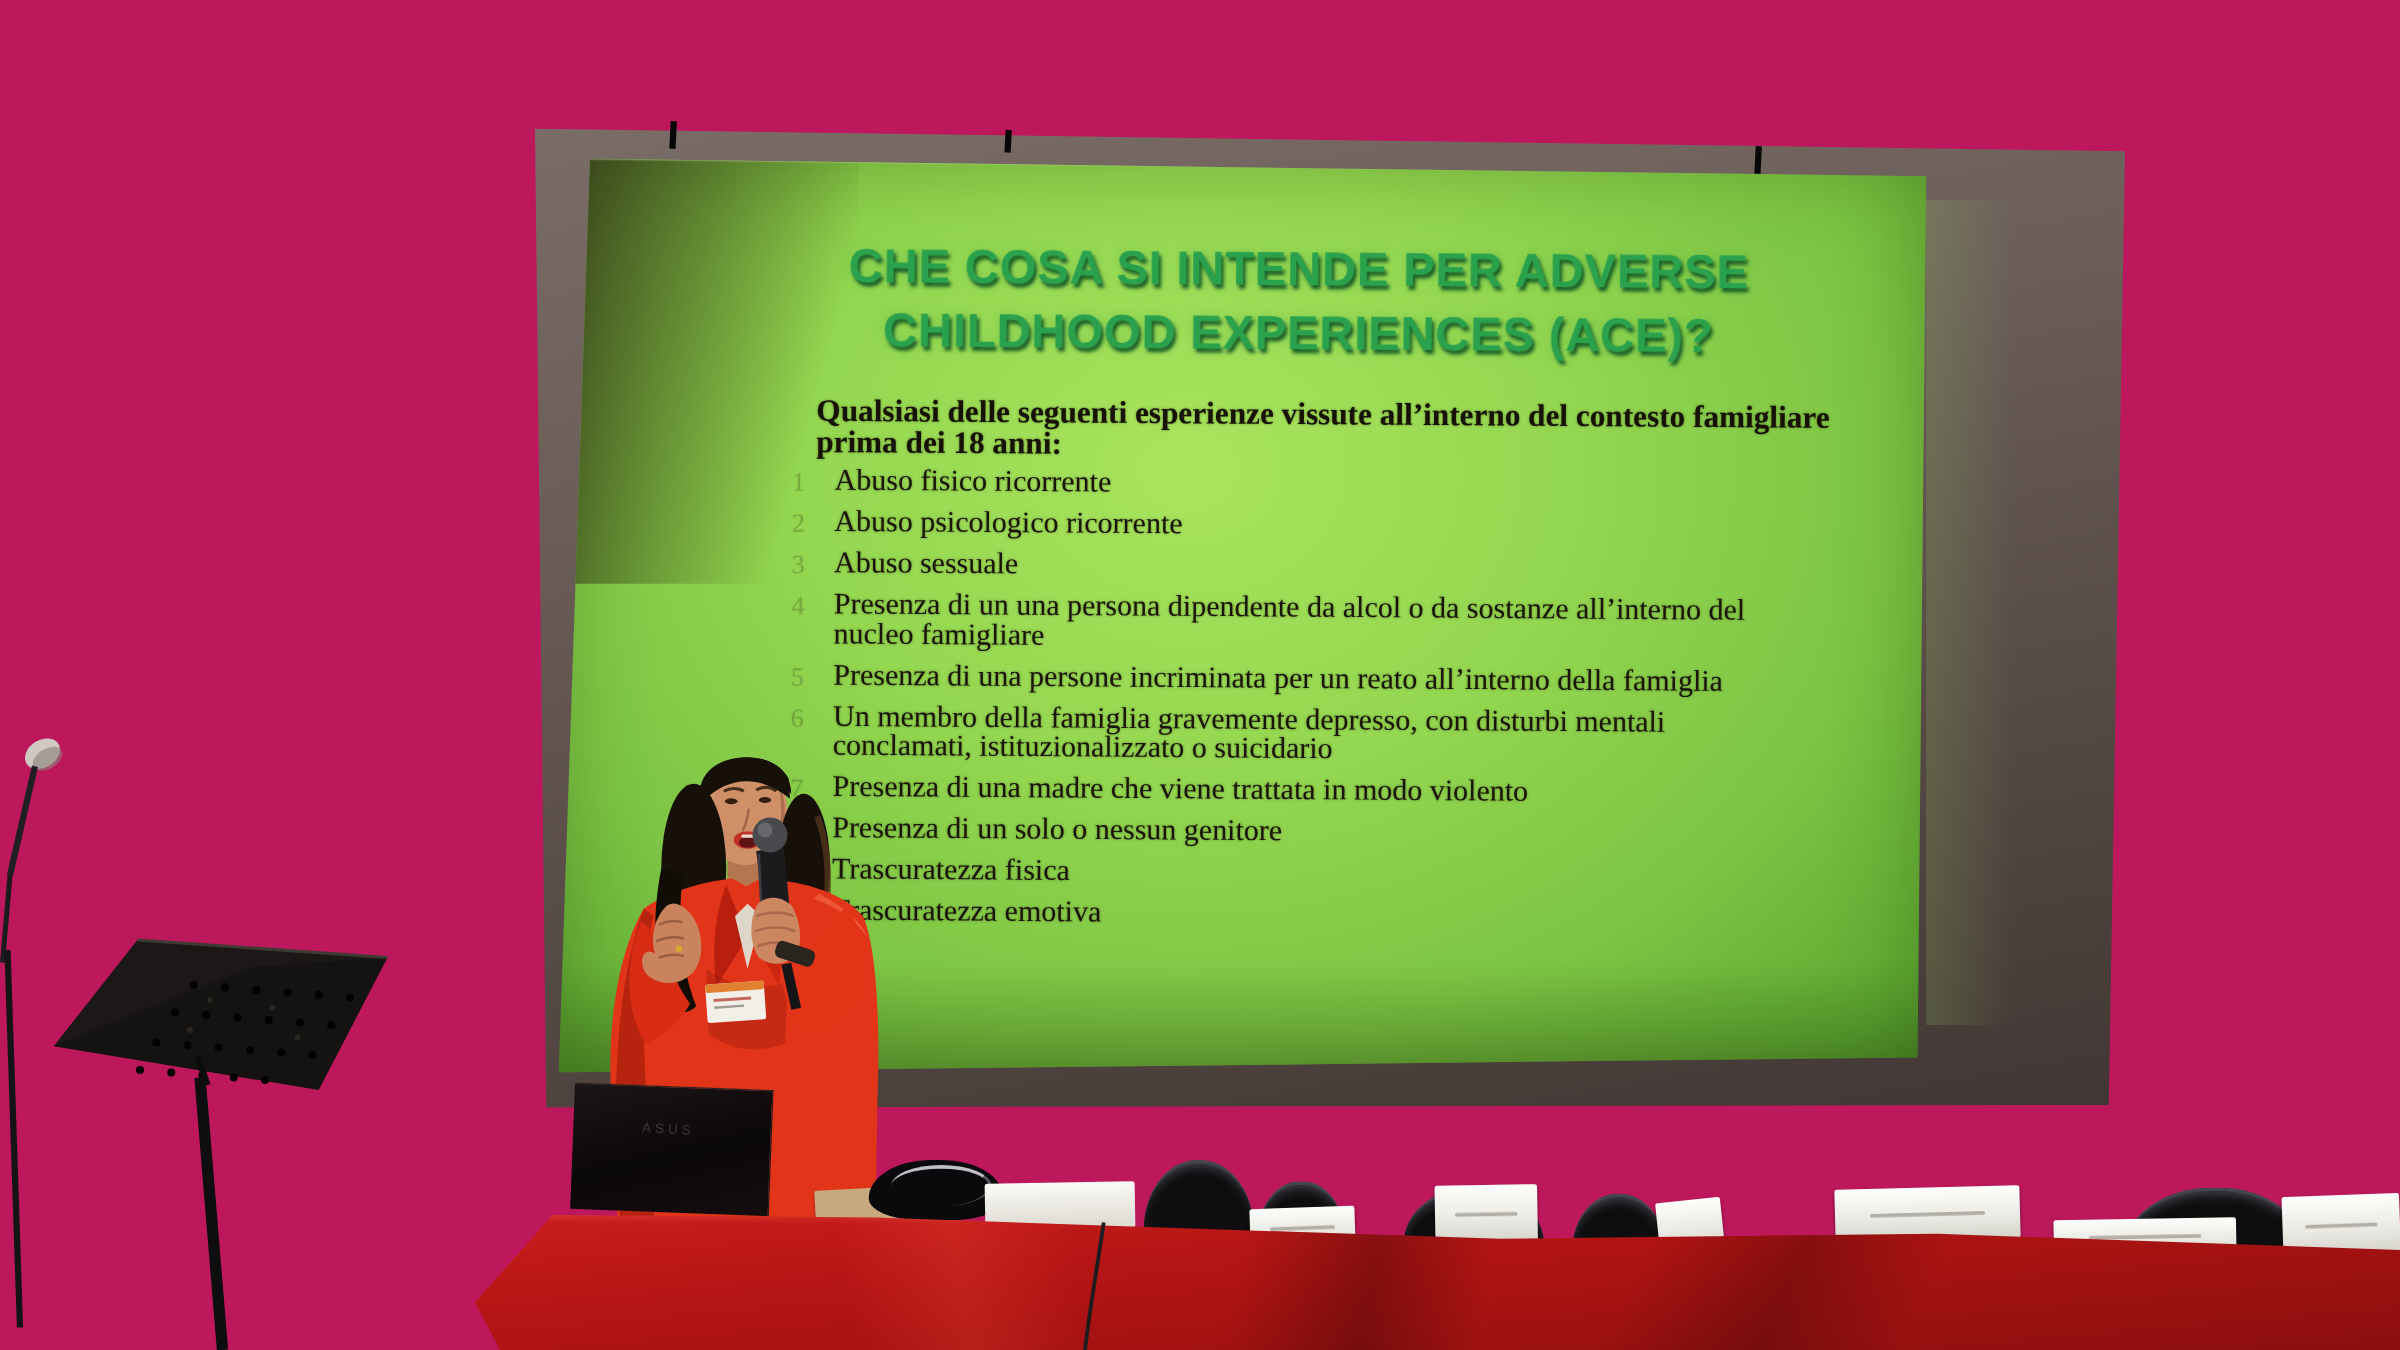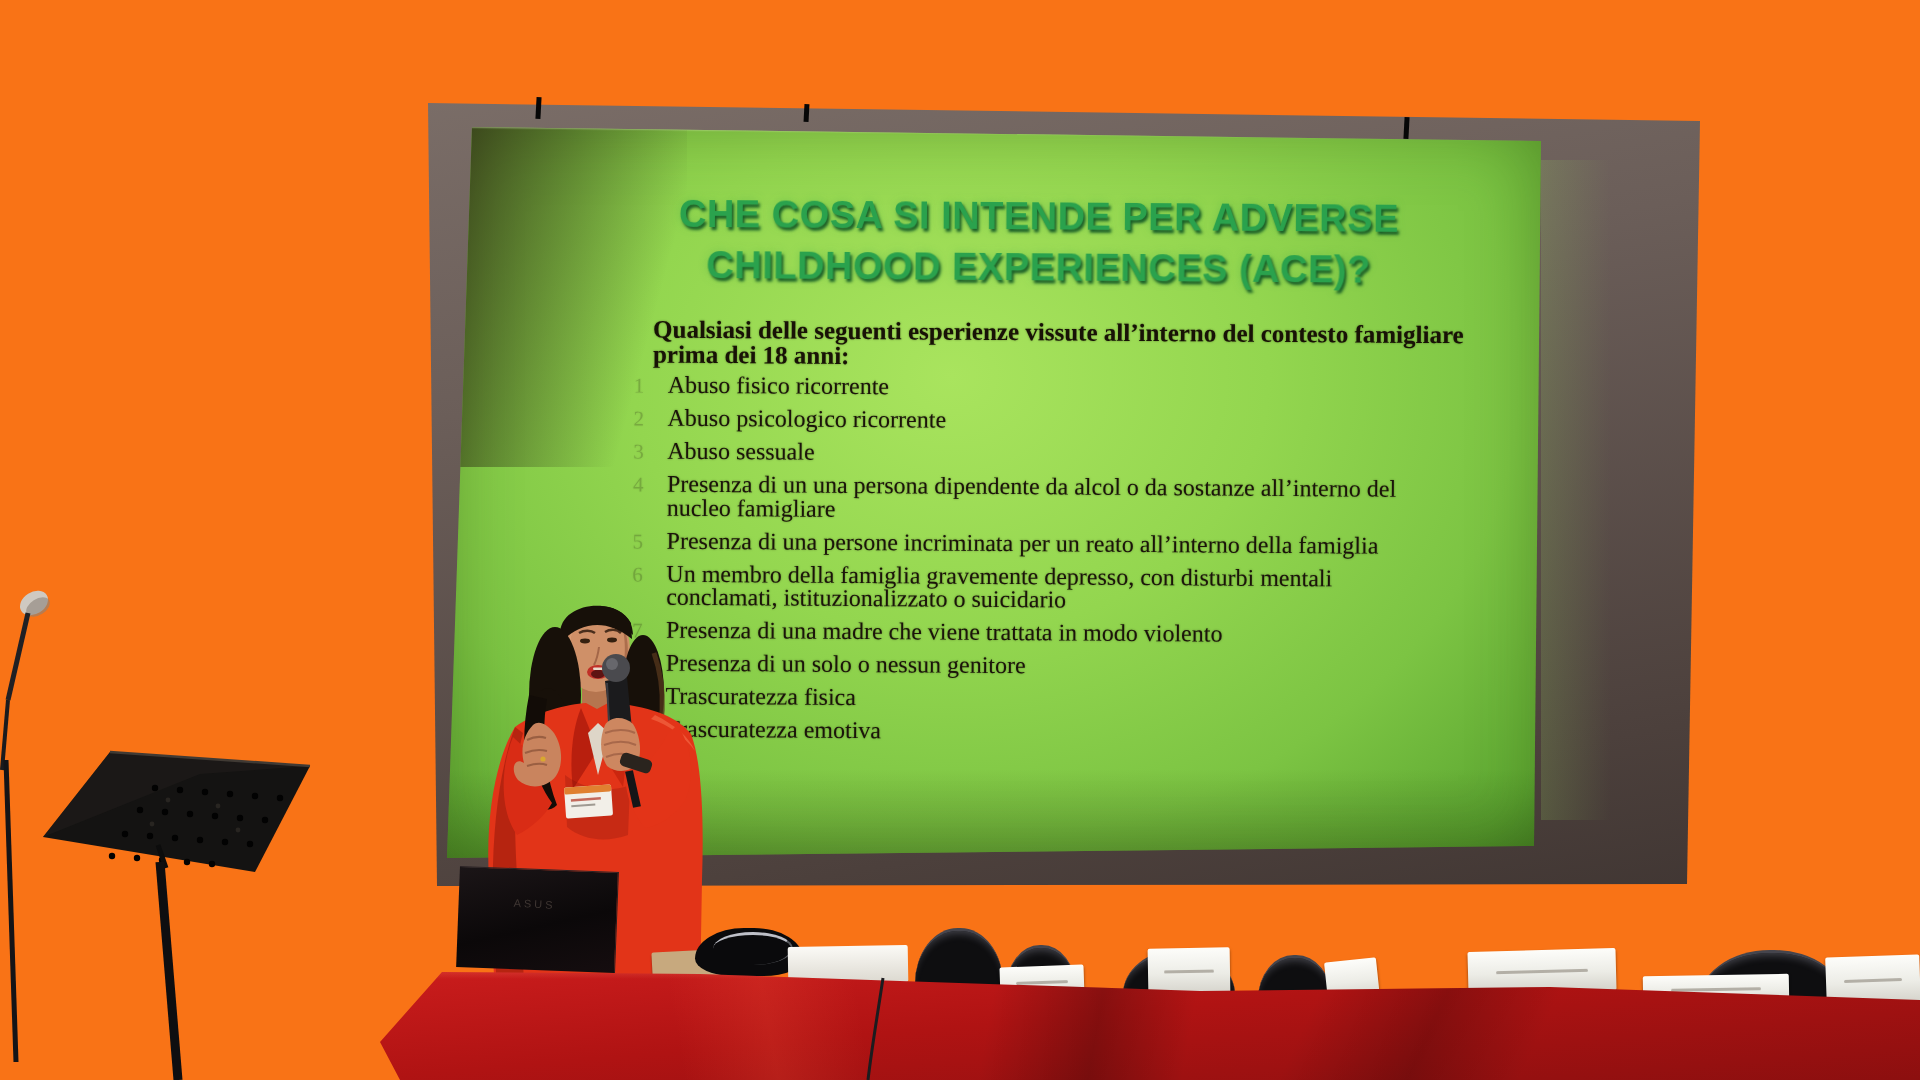--- a/index.html
+++ b/index.html
@@ -1,17 +1,17 @@
 <!DOCTYPE html>
 <html style="--title-green: #2aa24d; --cloth-red: #cc1d1d;"><head>
 <meta charset="utf-8">
 <style>
   html,body{margin:0;padding:0;background:#000;}
   body{width:1920px;height:1080px;font-family:"Liberation Sans",sans-serif;}
-  .stage{position:relative;width:1920px;height:1080px;background:#f97316;overflow:hidden;}
+  .stage{position:relative;width:1920px;height:1080px;background:#be185d;overflow:hidden;}
 
   
   .screen{position:absolute;inset:0;
     clip-path:polygon(428px 103px,1700px 121px,1687px 884px,437px 886px);
     background:linear-gradient(170deg,#82756f 0%,#6b5e59 35%,#4c403c 72%,#322a28 100%);}
   .screen-clip{position:absolute;width:5px;height:22px;background:#070707;}
   .green-spill{position:absolute;left:1541px;top:160px;width:70px;height:660px;
     background:linear-gradient(90deg,rgba(150,205,95,.20),rgba(150,205,95,0));}
 
   

